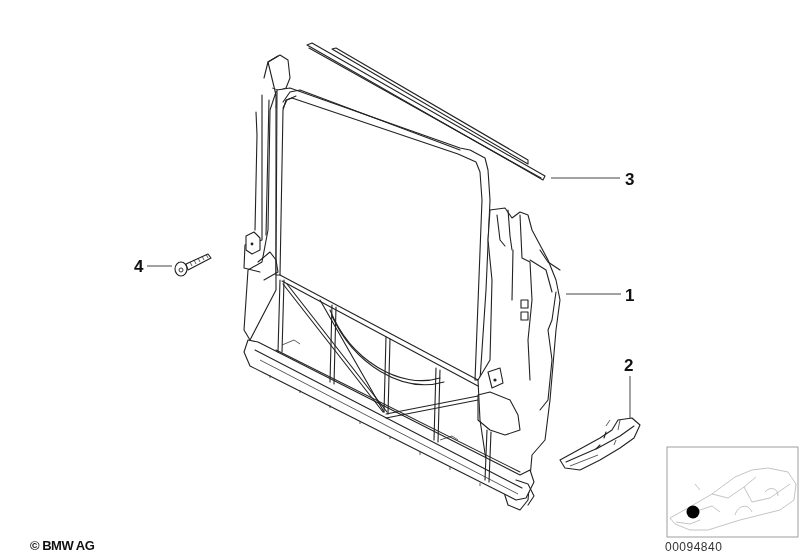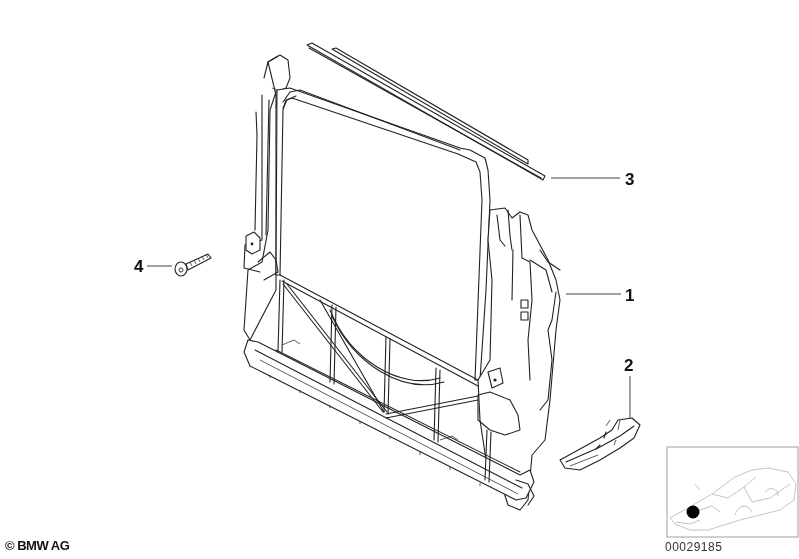--- a/index.html
+++ b/index.html
@@ -1,19 +1,19 @@
 <!DOCTYPE html>
 <html><head>
 <meta charset="utf-8">
 <style>
   html, body { margin: 0; padding: 0; background: #ffffff; }
   body { width: 799px; height: 559px; position: relative; overflow: hidden; font-family: "Liberation Sans", sans-serif; }
   #art { position: absolute; left: 0; top: 0; width: 799px; height: 559px; }
   .label { position: absolute; font-family: "Liberation Sans", sans-serif; font-weight: bold; font-size: 17px; color: #111; line-height: 1; }
-  .copyright { position: absolute; left: 5px; top: 538px; font-size: 13px; font-weight: bold; color: #111; letter-spacing: -0.5px; }
+  .copyright { position: absolute; left: 30px; top: 538px; font-size: 13px; font-weight: bold; color: #111; letter-spacing: -0.5px; }
   .diagram-id { position: absolute; left: 665px; top: 540px; font-size: 12px; color: #333; letter-spacing: 0.5px; }
   .ln { fill: none; stroke: #222; stroke-width: 1.1; stroke-linejoin: round; stroke-linecap: round; }
   .thin { fill: none; stroke: #333; stroke-width: 0.8; }
   .lead { stroke: #444; stroke-width: 1; fill: none; }
   .fillw { fill: #ffffff; stroke: #222; stroke-width: 1.1; stroke-linejoin: round; }
 </style>
 </head>
 <body>
 
 <svg id="art" viewBox="0 0 799 559" xmlns="http://www.w3.org/2000/svg">
@@ -129,13 +129,13 @@
     <circle cx="693" cy="512" r="6.5" fill="#000000"></circle>
   </g>
 </svg>
 
 <div class="label" style="left:625px; top:171px;">3</div>
 <div class="label" style="left:625px; top:287px;">1</div>
 <div class="label" style="left:624px; top:357px;">2</div>
 <div class="label" style="left:134px; top:258px;">4</div>
 
 <div class="copyright">© BMW AG</div>
-<div class="diagram-id">00029185</div>
+<div class="diagram-id">00094840</div>
 
 </body></html>

